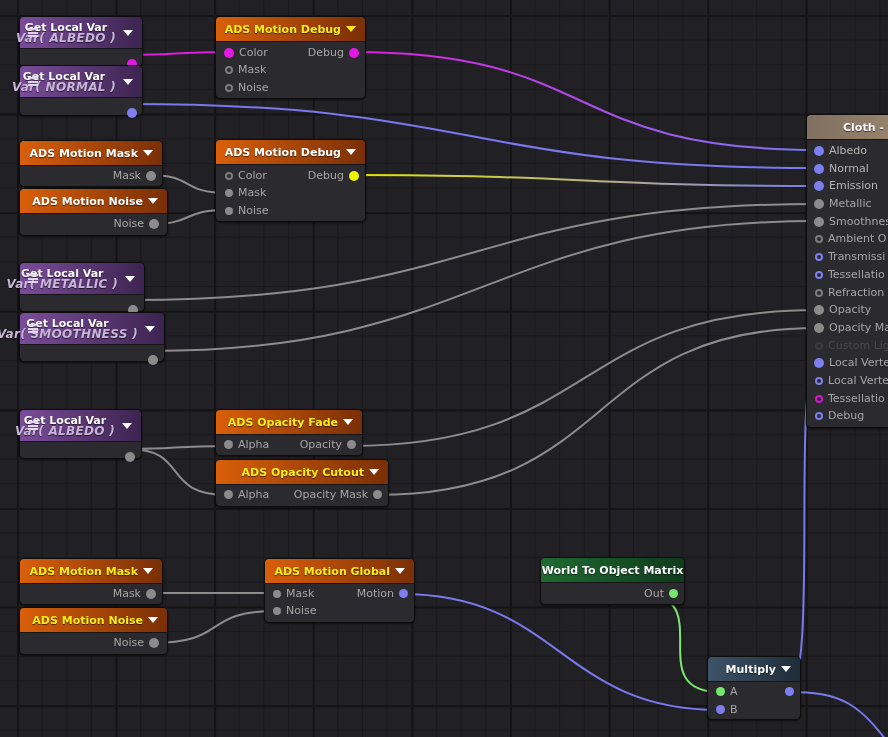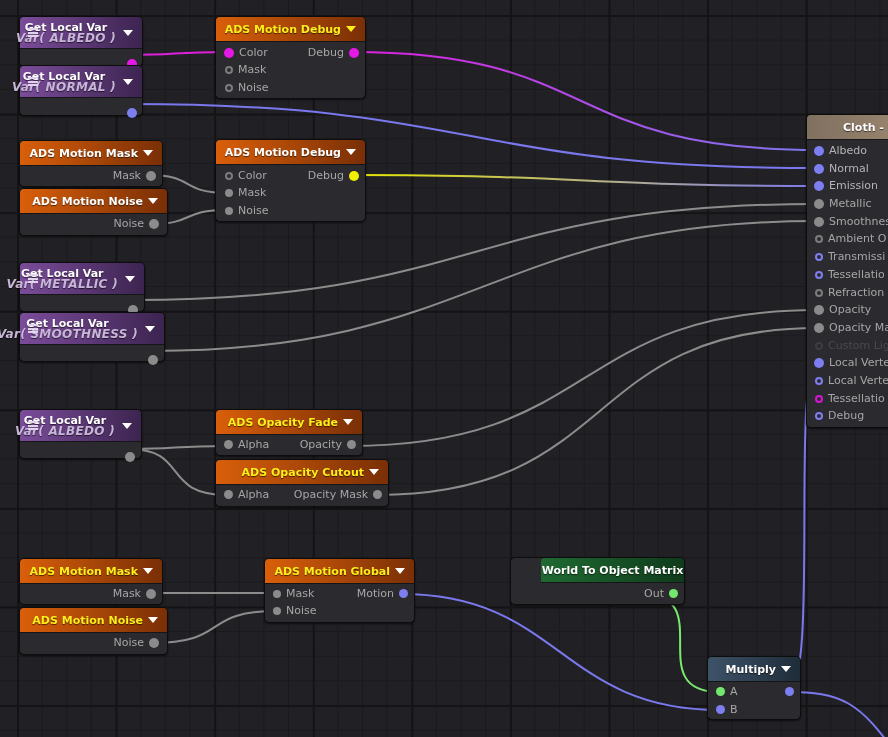--- a/index.html
+++ b/index.html
@@ -356,21 +356,21 @@
         <span class="dot f-gray"></span>
         <span>Noise</span>
       </div>
     <div class="port out" style="top:1px;right:6px;">
         <span>Motion</span>
         <span class="dot f-purple" style="width:9px;height:9px"></span>
       </div>
   </div>
 </div>
 
-<div class="node" style="left:510px;top:557px;width:143px;height:46px;padding-left:30px;">
+<div class="node" style="left:540px;top:557px;width:143px;height:46px;">
   <div class="node-header hdr-green">
     <span class="title">World To Object Matrix</span>
   </div>
   <div class="node-body">
     <div class="port out" style="top:2px;right:6px;">
         <span>Out</span>
         <span class="dot f-green" style="width:9px;height:9px"></span>
       </div>
   </div>
 </div>

